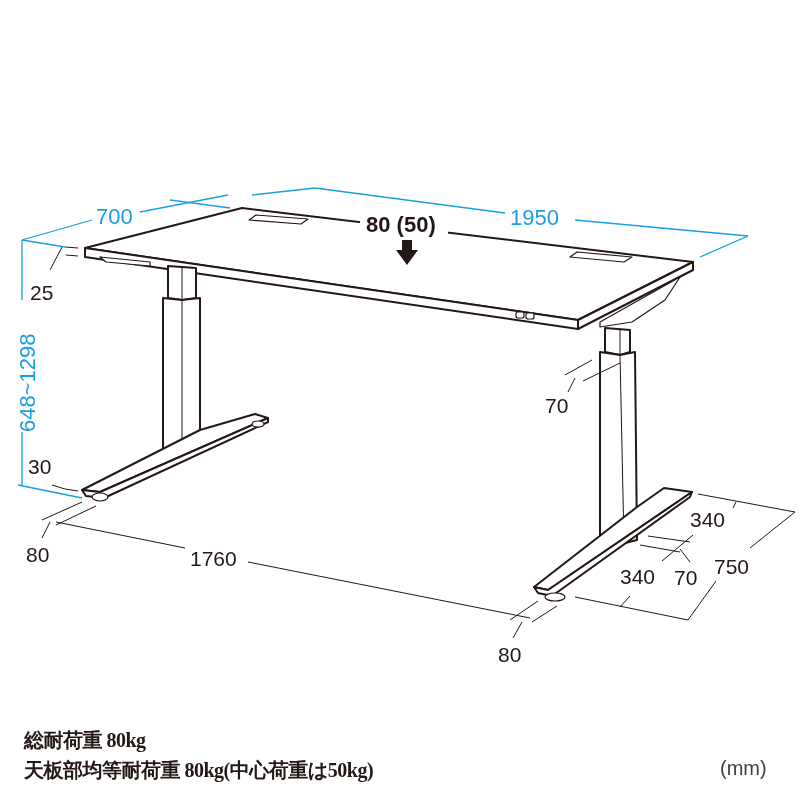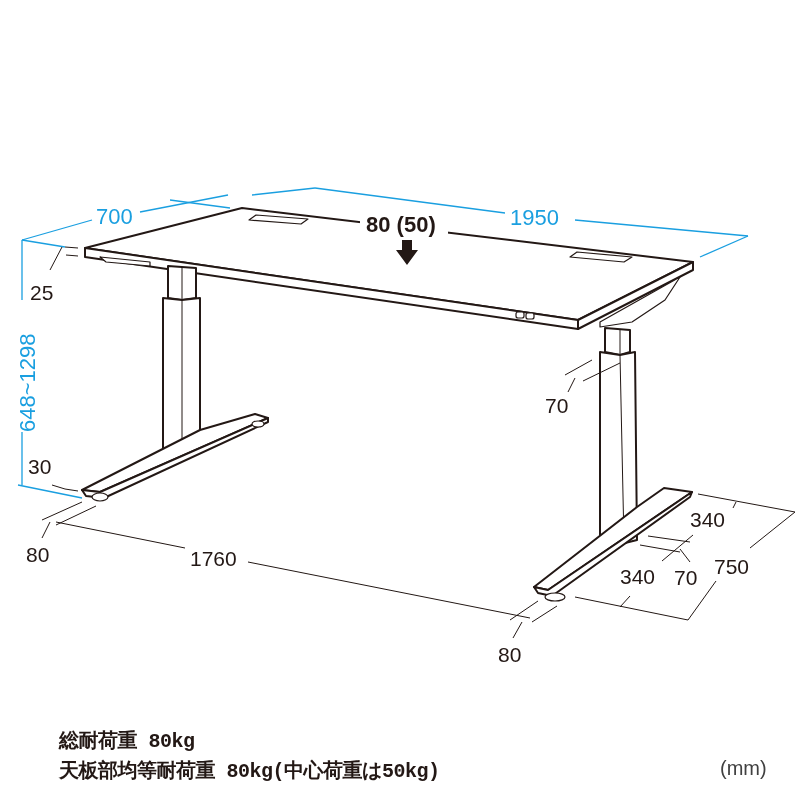--- a/index.html
+++ b/index.html
@@ -5,21 +5,21 @@
     html, body { margin:0; padding:0; background:#ffffff; }
     body { width:800px; height:800px; position:relative; overflow:hidden; font-family:"Liberation Sans", "DejaVu Sans", sans-serif; }
     svg#diagram { position:absolute; left:0; top:0; width:800px; height:800px; }
     .dim-blue { fill:#1a9fe0; font-family:"Liberation Sans", "DejaVu Sans", sans-serif; font-size:22px; }
     .dim-black { fill:#231815; font-family:"Liberation Sans", "DejaVu Sans", sans-serif; font-size:21px; }
     .load-label { fill:#231815; font-family:"Liberation Sans", "DejaVu Sans", sans-serif; font-size:22px; font-weight:bold; }
     .bline { stroke:#1a9fe0; stroke-width:1.3; fill:none; }
     .kline { stroke:#231815; stroke-width:1; fill:none; }
     .outline { stroke:#231815; stroke-width:2; fill:#ffffff; stroke-linejoin:round; }
     .thin { stroke:#231815; stroke-width:1.2; fill:#ffffff; stroke-linejoin:round; }
-    .caption { position:absolute; left:24px; color:#231815; font-family:Liberation Mono, monospace; font-size:20px; font-weight:bold; letter-spacing:-0.5px; white-space:nowrap;margin-left:35px; }
+    .caption { position:absolute; left:24px; color:#231815; font-family:Liberation Serif, serif; font-size:20px; font-weight:bold; letter-spacing:-0.5px; white-space:nowrap; }
     .unit { position:absolute; left:720px; top:757px; color:#404040; font-family:"Liberation Sans", "DejaVu Sans", sans-serif; font-size:20px; }
   </style>
 </head>
 <body>
 
 <svg id="diagram" viewBox="0 0 800 800" xmlns="http://www.w3.org/2000/svg">
 
   <g>
 
     <line class="bline" x1="22" y1="240" x2="92" y2="220"></line>

